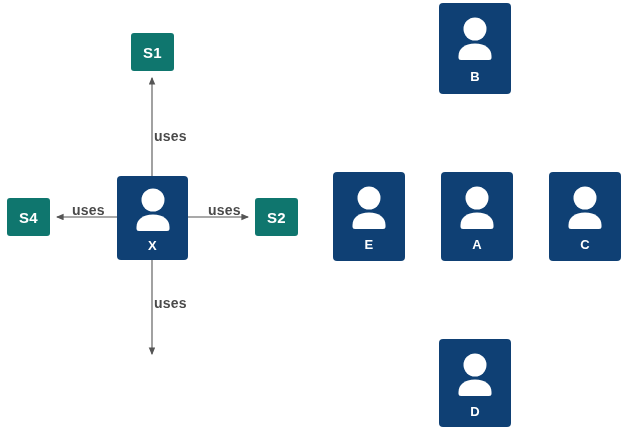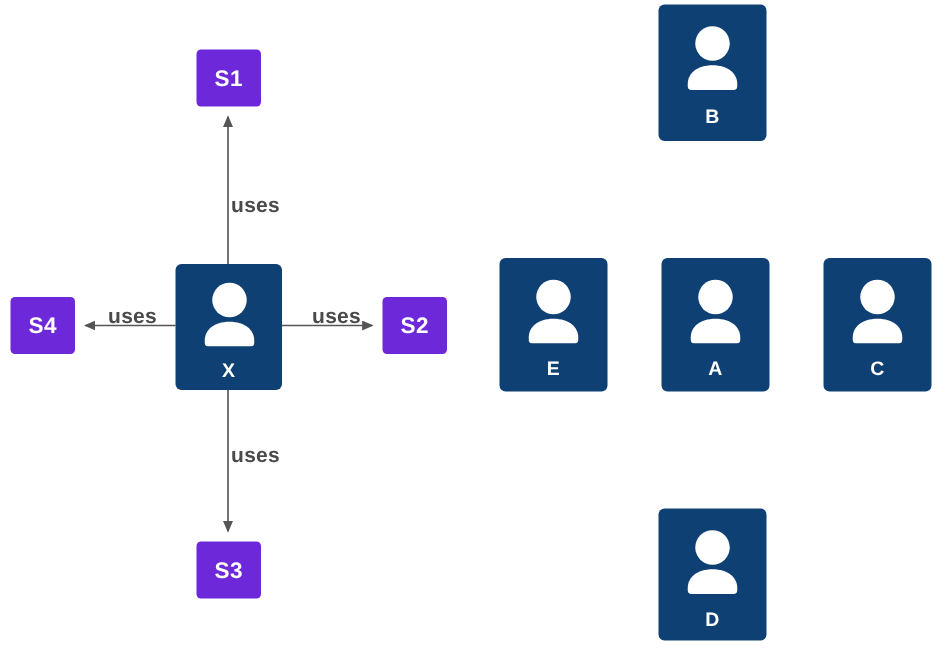--- a/index.html
+++ b/index.html
@@ -42,21 +42,21 @@
   .person-label {
     color: #ffffff;
     font-weight: bold;
     font-size: 13px;
     line-height: 1;
     letter-spacing: 0.2px;
   }
   
   .service-box {
     position: absolute;
-    background: #6d28d9;
+    background: #0f766e;
     border-radius: 3px;
     display: flex;
     align-items: center;
     justify-content: center;
     color: #ffffff;
     font-weight: bold;
     font-size: 15px;
     letter-spacing: 0.4px;
     box-sizing: border-box;
   }
@@ -102,21 +102,20 @@
 
   <div class="edge-label" style="left:154px; top:129px;">uses</div>
   <div class="edge-label" style="left:208px; top:203px;">uses</div>
   <div class="edge-label" style="left:154px; top:296px;">uses</div>
   <div class="edge-label" style="left:72px; top:203px;">uses</div>
 
   <div class="service-box" style="left:131px; top:33px; width:43px; height:38px;">S1</div>
 
   <div class="service-box" style="left:255px; top:198px; width:43px; height:38px;">S2</div>
 
-  <div class="service-box" style="left:131px; top:361px; width:43px; height:38px;">S3</div>
 
   <div class="service-box" style="left:7px; top:198px; width:43px; height:38px;">S4</div>
 
   <div class="person-card" style="left:117px; top:176px; width:71px; height:84px; padding-top:11px;">
     <span class="person-glyph">
       <svg width="40" height="44" viewBox="0 0 40 44" xmlns="http://www.w3.org/2000/svg">
         <circle cx="20" cy="13" r="11.5" fill="#ffffff"></circle>
         <path d="M20 27.5 C9.5 27.5 3.5 33 3.5 40 L3.5 41.5 A2.5 2.5 0 0 0 6 44 L34 44 A2.5 2.5 0 0 0 36.5 41.5 L36.5 40 C36.5 33 30.5 27.5 20 27.5 Z" fill="#ffffff"></path>
       </svg>
     </span>

